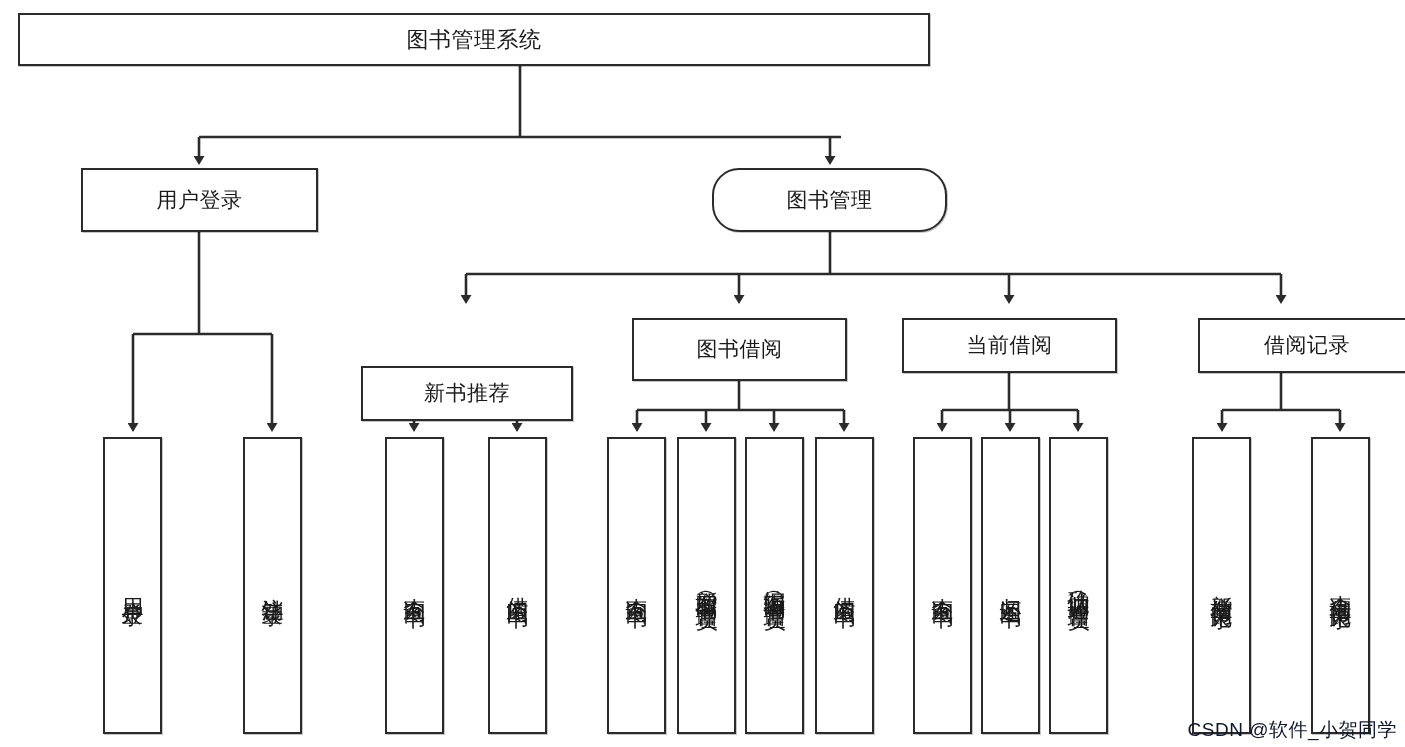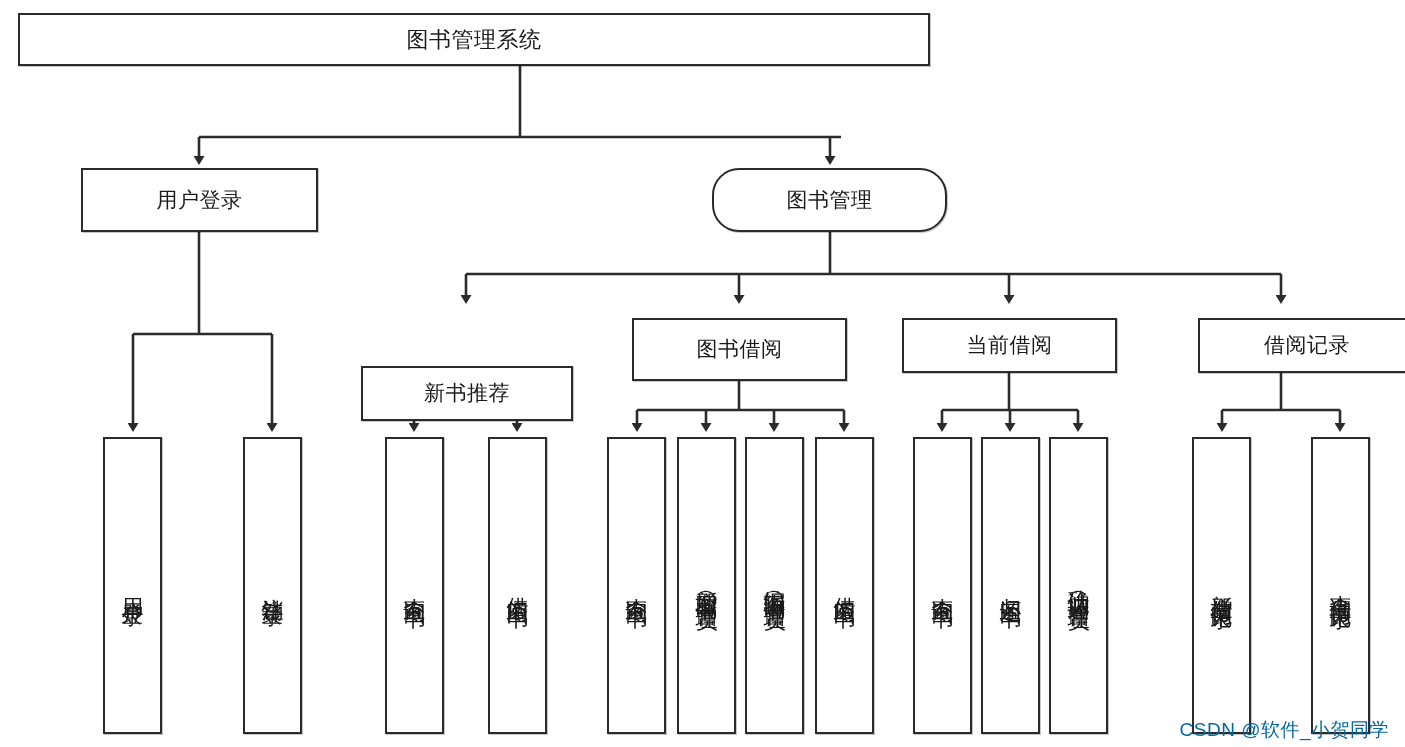--- a/index.html
+++ b/index.html
@@ -54,24 +54,24 @@
     writing-mode: vertical-rl;
     text-orientation: upright;
     font-size: 22px;
     line-height: 1.0;
     letter-spacing: 3px;
     white-space: nowrap;
     max-height: 100%;
   }
   .watermark {
     position: absolute;
-    right: 16px;
+    right: 8px;
     bottom: 4px;
     font-size: 19px;
-    color: #0369a1;
+    color: #0f172a;
     white-space: nowrap;
     letter-spacing: 0.5px;
     pointer-events: none;
   }
 </style>
 </head>
 <body>
 
 <div id="canvas">
 

